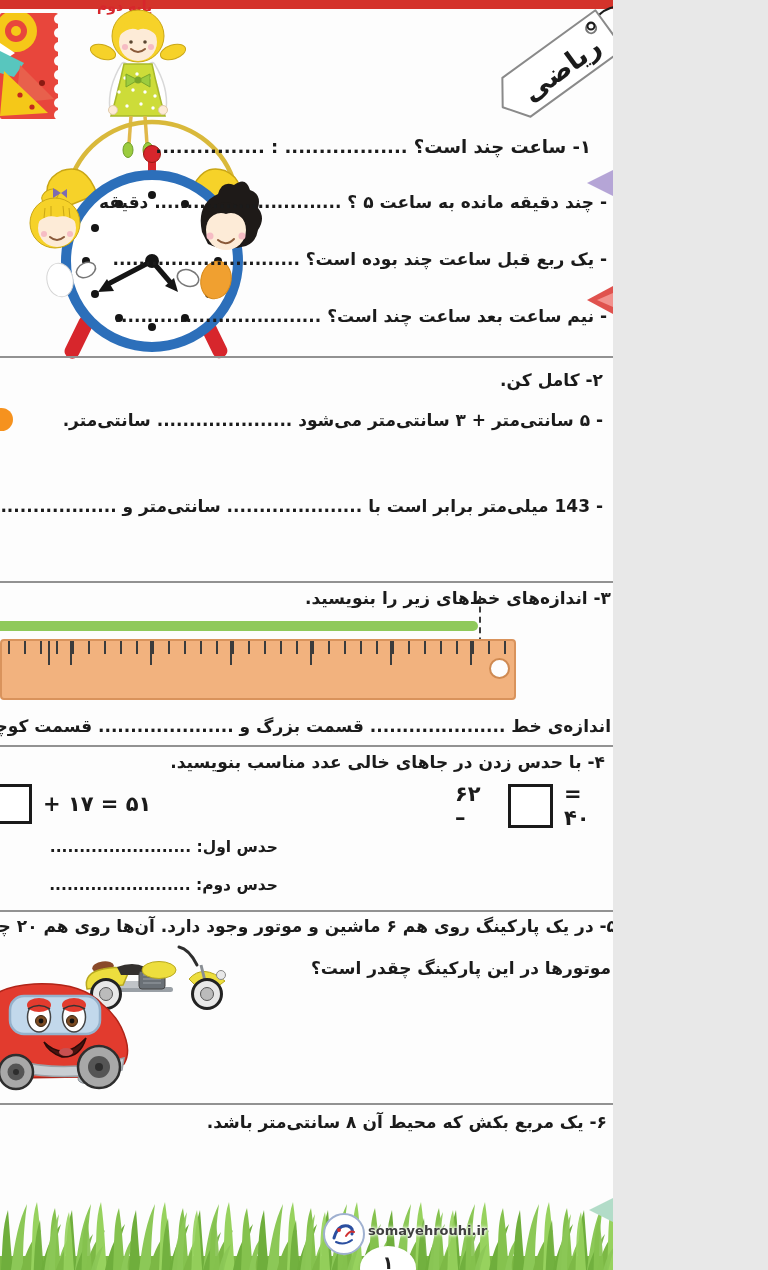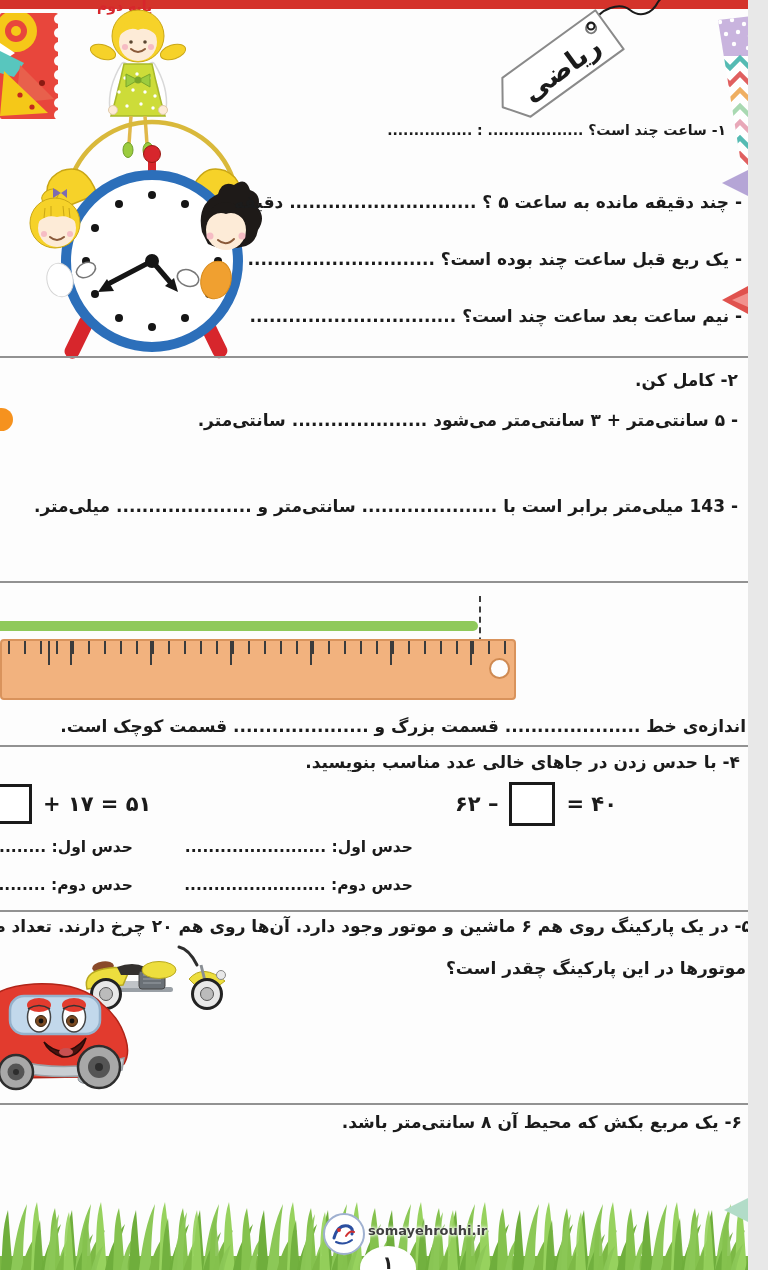--- a/index.html
+++ b/index.html
@@ -1,16 +1,16 @@
 <!DOCTYPE html>
 <html lang="fa"><head>
 <meta charset="utf-8">
 <style>
   html,body{margin:0;padding:0;background:#e8e8e8;}
-  .page{position:relative;width:748px;height:1270px;background:#fdfdfd;overflow:hidden;
+  .page{position:relative;width:613px;height:1270px;background:#fdfdfd;overflow:hidden;
         font-family:"DejaVu Sans",sans-serif;direction:rtl;color:#1b1b1b;}
   .abs{position:absolute;}
   .qline{position:absolute;font-weight:700;font-size:17px;white-space:nowrap;color:#1b1b1b;}
   .sep{position:absolute;left:0;width:768px;height:2px;background:#929292;}
   .redbar{position:absolute;top:0;left:0;width:768px;height:9px;background:#d4332b;}
   .grade{position:absolute;top:-2px;left:97px;font-size:14px;font-weight:700;color:#d7262c;direction:rtl;}
   .greenline{position:absolute;top:621px;left:0;width:478px;height:10px;background:#8fc95b;border-radius:0 5px 5px 0;}
   .dashline{position:absolute;left:479px;top:596px;height:58px;width:0;border-left:2px dashed #3c3c3c;}
   .ruler{position:absolute;left:0;top:639px;width:516px;height:61px;background:#f2b27e;
          border:2px solid #d9935c;border-radius:4px;box-sizing:border-box;}
@@ -216,33 +216,34 @@
 
   <svg class="abs" style="right:0;top:170px" width="26" height="26" viewBox="0 0 26 26">
     <polygon points="26,0 0,13 26,26" fill="#b5a5d6"></polygon>
   </svg>
   <svg class="abs" style="right:0;top:286px" width="26" height="28" viewBox="0 0 26 28">
     <polygon points="26,0 0,14 26,28" fill="#e0524e"></polygon>
       <polygon points="26,7 10,14 26,21" fill="#f2928e"></polygon>
   </svg>
   <div class="orangedot"></div>
 
-  <div class="qline" style="top:122px;right:22px;font-size:14px">۱- ساعت چند است؟  .................. : ................</div>
+  <div class="qline" style="top:136px;right:22px;font-size:18px">۱- ساعت چند است؟  .................. : ................</div>
   <div class="qline" style="top:192px;right:6px">- چند دقیقه مانده به ساعت ۵ ؟  ............................. دقیقه</div>
   <div class="qline" style="top:249px;right:6px">- یک ربع قبل ساعت چند بوده است؟  .............................</div>
   <div class="qline" style="top:306px;right:6px">- نیم ساعت بعد ساعت چند است؟  ................................</div>
 
   <div class="sep" style="top:356px"></div>
 
   <div class="qline" style="top:370px;right:10px">۲- کامل کن.</div>
   <div class="qline" style="top:410px;right:10px">- ۵ سانتی‌متر + ۳ سانتی‌متر می‌شود ..................... سانتی‌متر.</div>
   <div class="qline" style="top:496px;right:10px">- 143 میلی‌متر برابر است با ..................... سانتی‌متر و ..................... میلی‌متر.</div>
 
   <div class="sep" style="top:581px"></div>
 
+  <div class="qline" style="top:588px;right:2px">۳- اندازه‌های خط‌های زیر را بنویسید.</div>
   <div class="greenline"></div>
   <div class="dashline"></div>
   <div class="ruler">
     <div class="ticks-s"></div>
     <div class="ticks-l"></div>
     <div class="hole"></div>
   </div>
   <div class="qline" style="top:716px;right:2px">اندازه‌ی خط ..................... قسمت بزرگ و ..................... قسمت کوچک است.</div>
 
   <div class="sep" style="top:745px"></div>

